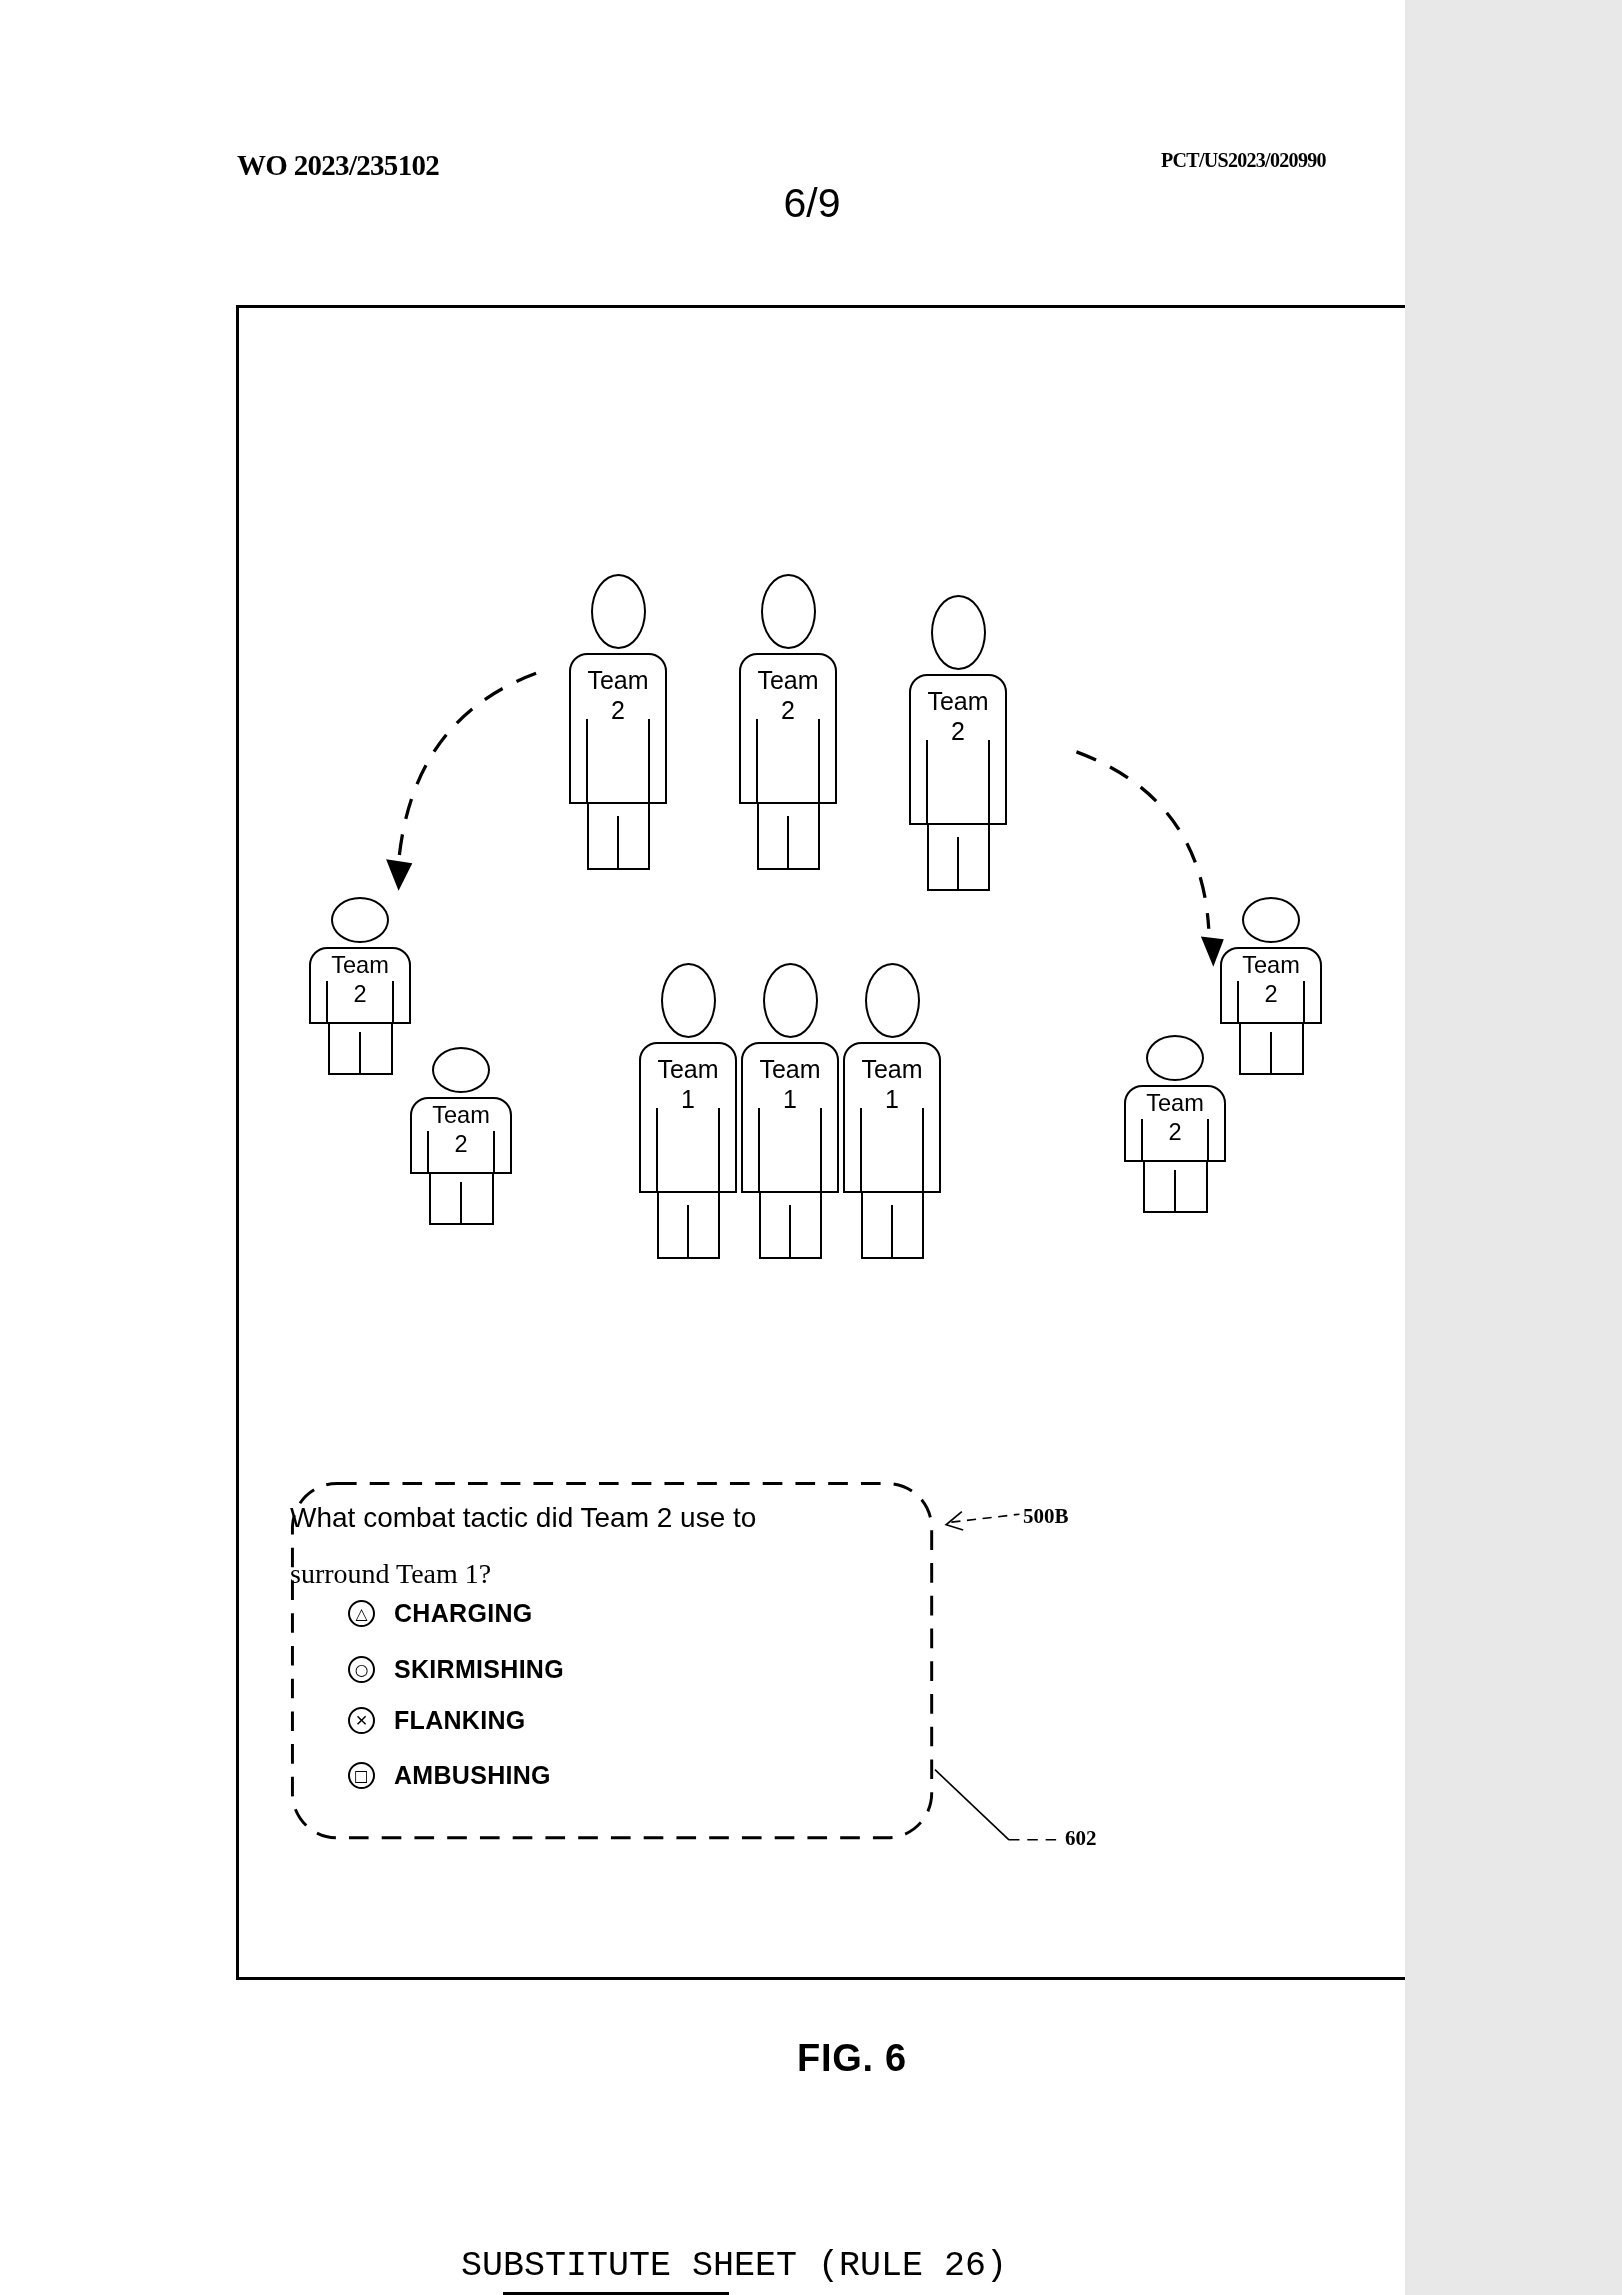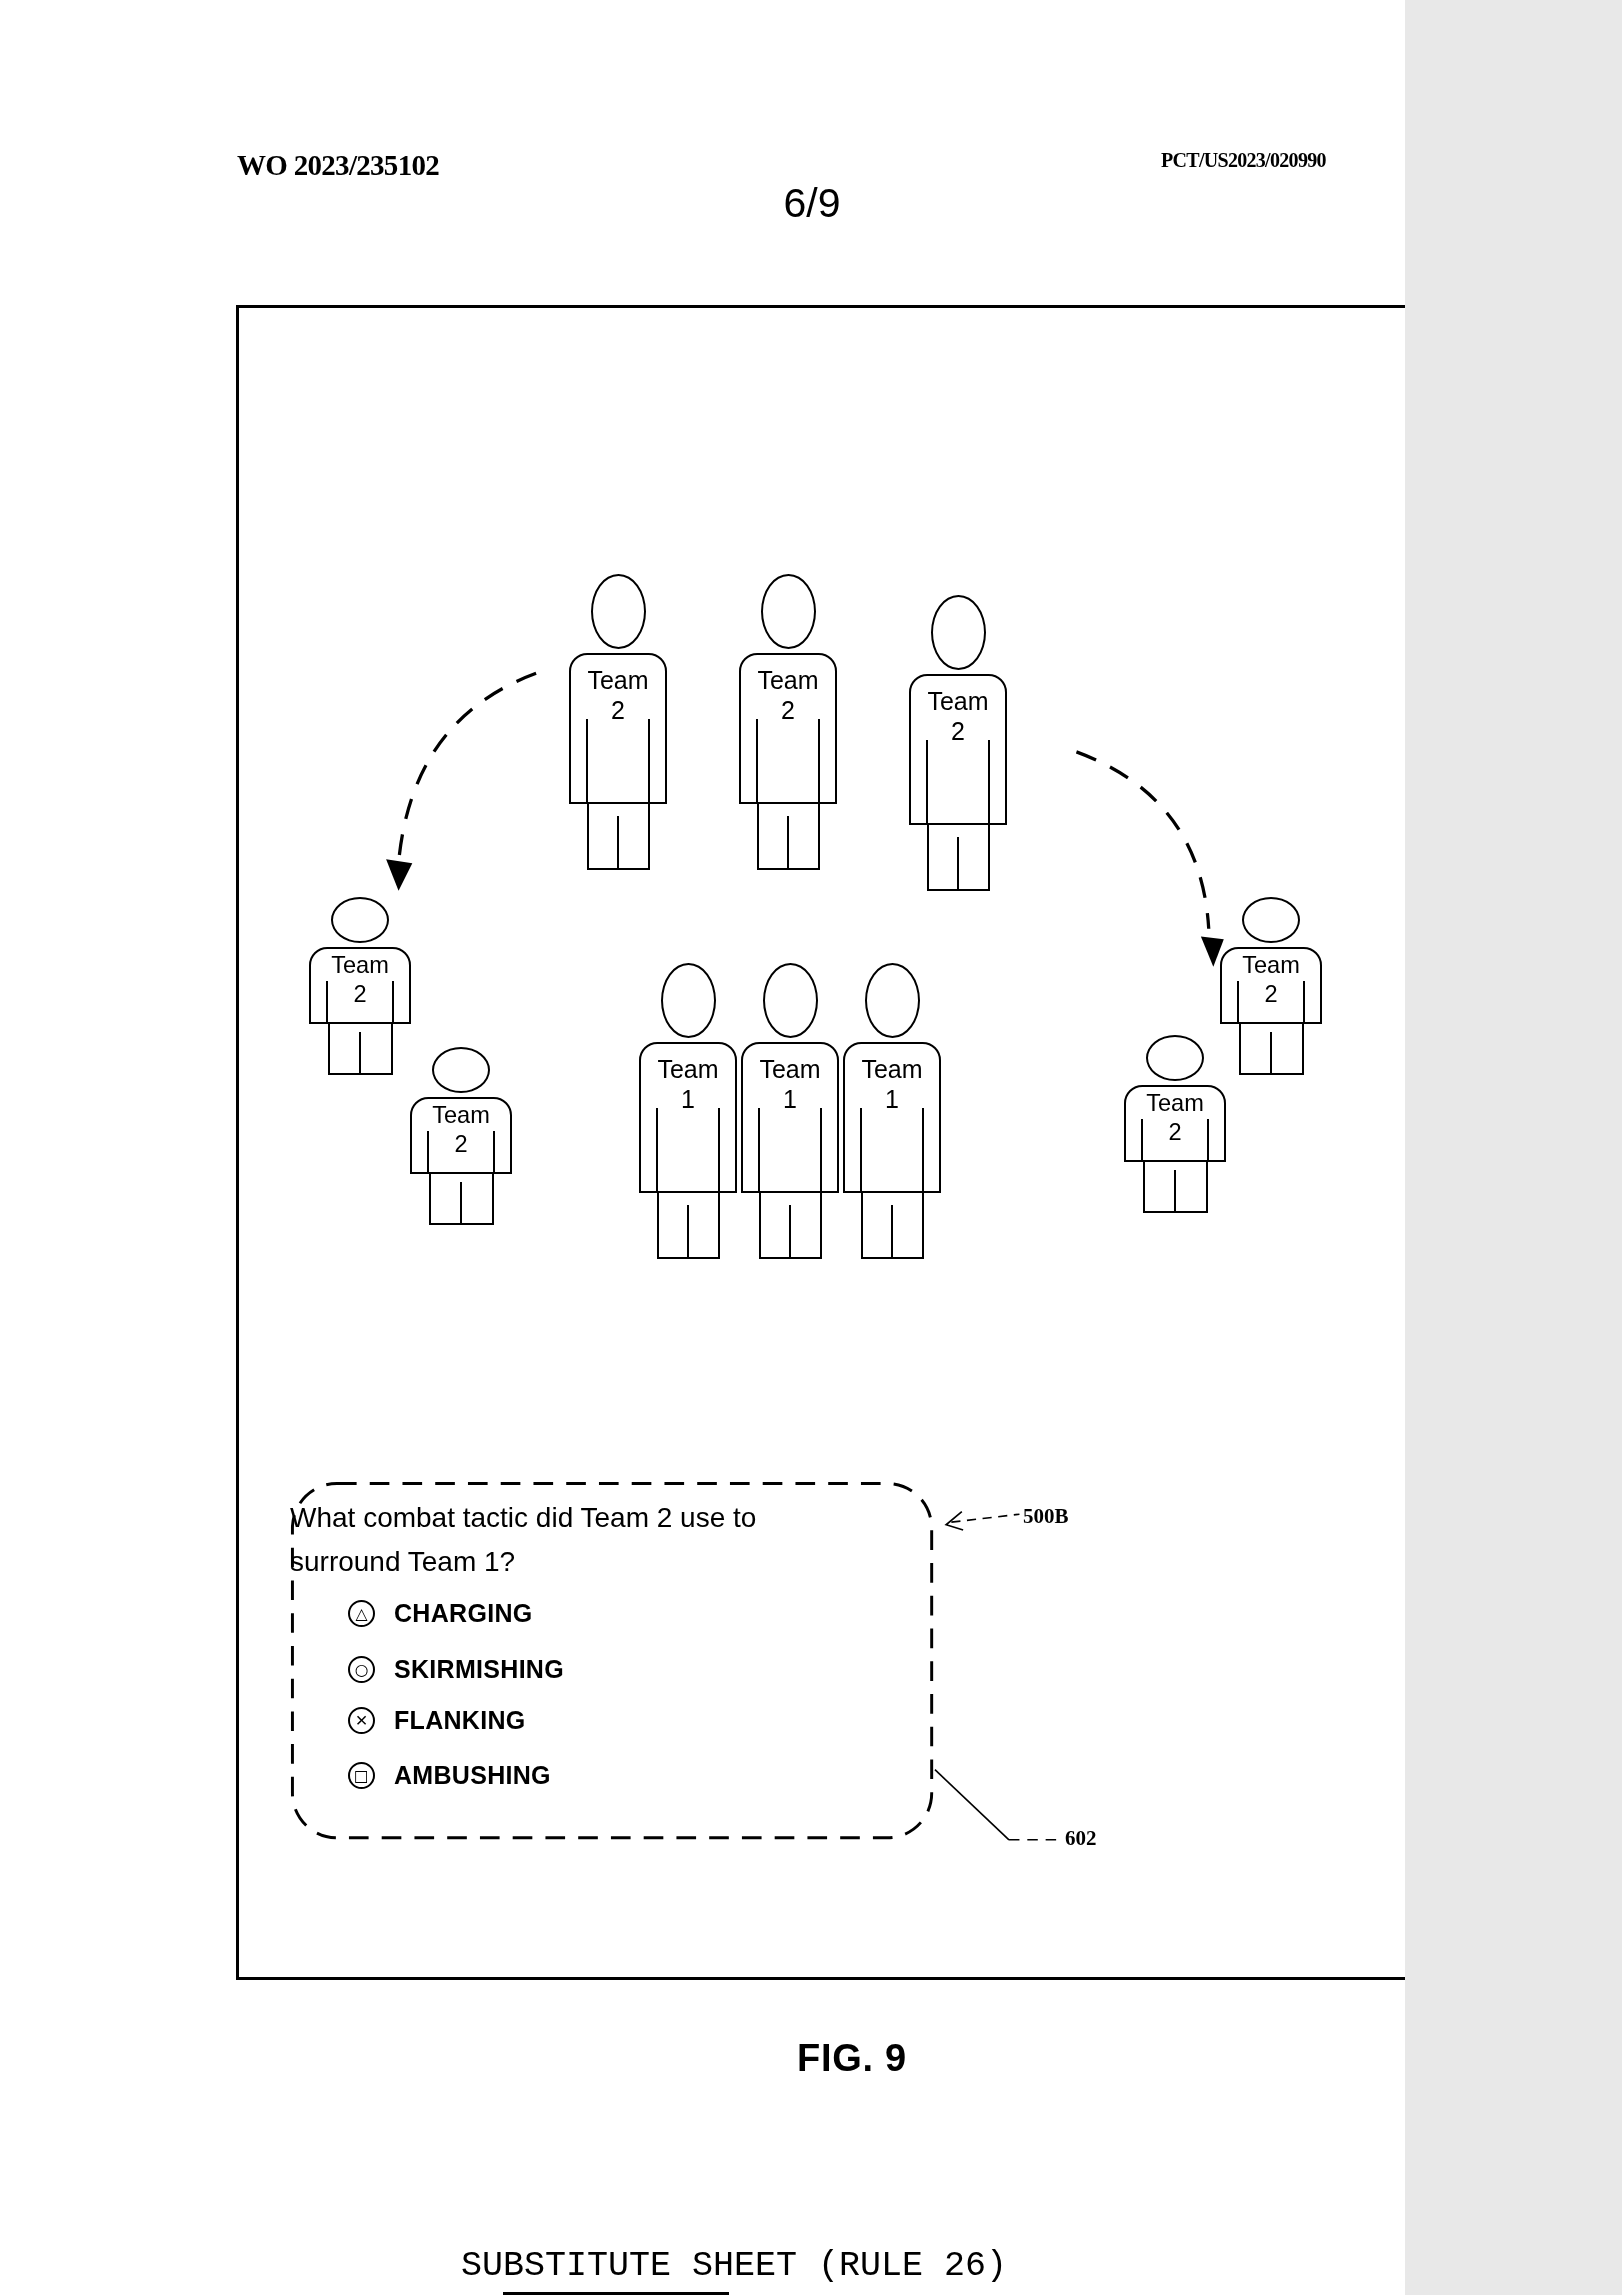--- a/index.html
+++ b/index.html
@@ -60,21 +60,21 @@
   .person.squat .p-torso .p-label{line-height:29px;font-size:23.6px;}
   .person.squat .p-legs{width:65px;height:51px;}
   .person.squat .p-legs .split{height:41px;}
   
   .qbox{
     position:absolute;left:290px;top:1482px;width:643px;height:358px;
     box-sizing:border-box;
   }
   .q-line{position:absolute;width:100%;font-size:28px;white-space:nowrap;}
   .q-line.l1{top:19.7px;}
-  .q-line.l2{top:64px;}
+  .q-line.l2{top:76px;font-family:Liberation Serif, serif;}
   .opt-row{position:absolute;left:58px;height:29px;display:flex;align-items:center;}
   .opt-icon{
     width:27px;height:27px;border:2px solid #000;border-radius:50%;
     box-sizing:border-box;display:inline-flex;align-items:center;justify-content:center;
     font-family:"DejaVu Sans", sans-serif;font-size:15.7px;line-height:1;flex:0 0 auto;
   }
   .opt-label{
     margin-left:19px;font-size:25px;font-weight:700;letter-spacing:0.3px;white-space:nowrap;
   }
   
@@ -272,17 +272,17 @@
 
     <polyline points="2204,1068 2213,1006 2236,1004" fill="none" stroke="#000" stroke-width="2.5"></polyline>
 
     <line x1="1452" y1="2324" x2="1556" y2="2312" stroke="#000" stroke-width="2.5" stroke-dasharray="14 10"></line>
     <path d="M 1468 2308 L 1444 2328 L 1470 2336" fill="none" stroke="#000" stroke-width="2.5"></path>
 
     <path d="M 1427 2702 L 1540 2809" fill="none" stroke="#000" stroke-width="2.5"></path>
     <line x1="1540" y1="2809" x2="1616" y2="2809" stroke="#000" stroke-width="2.5" stroke-dasharray="16 12"></line>
   </svg>
 
-  <div class="fig-caption">FIG. 9</div>
+  <div class="fig-caption">FIG. 6</div>
   <div class="footer-text">SUBSTITUTE SHEET (RULE 26)</div>
   <div class="scan-artifact"></div>
 </div>
 
 
 </body></html>

